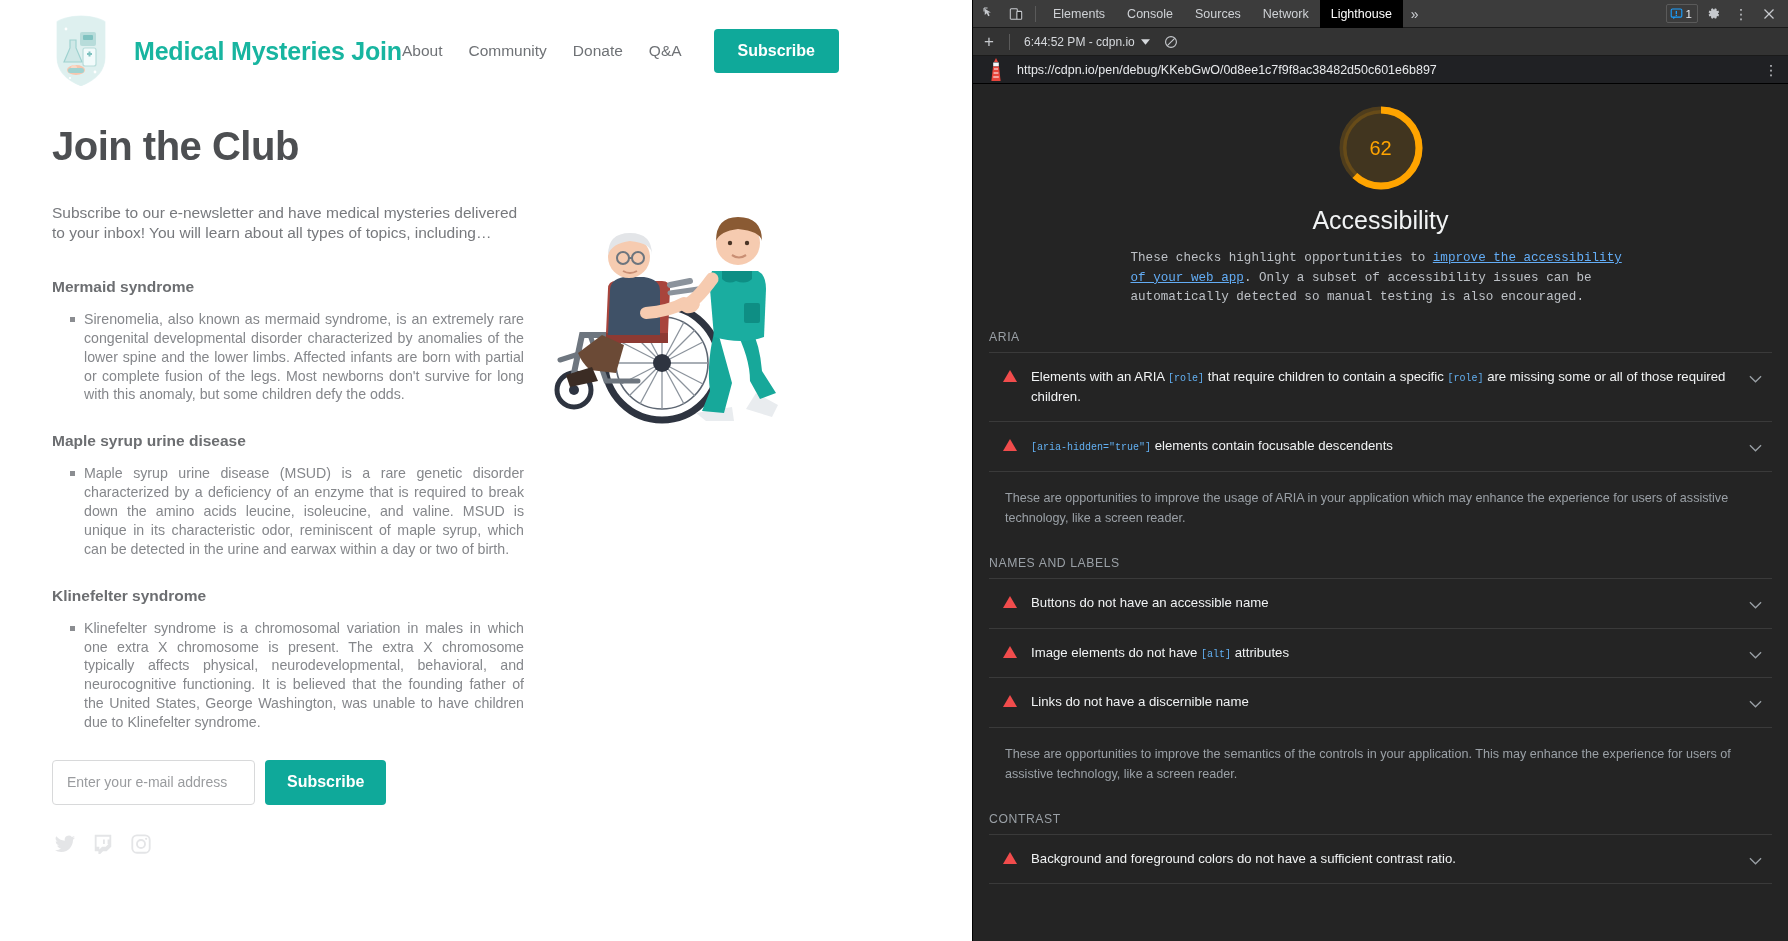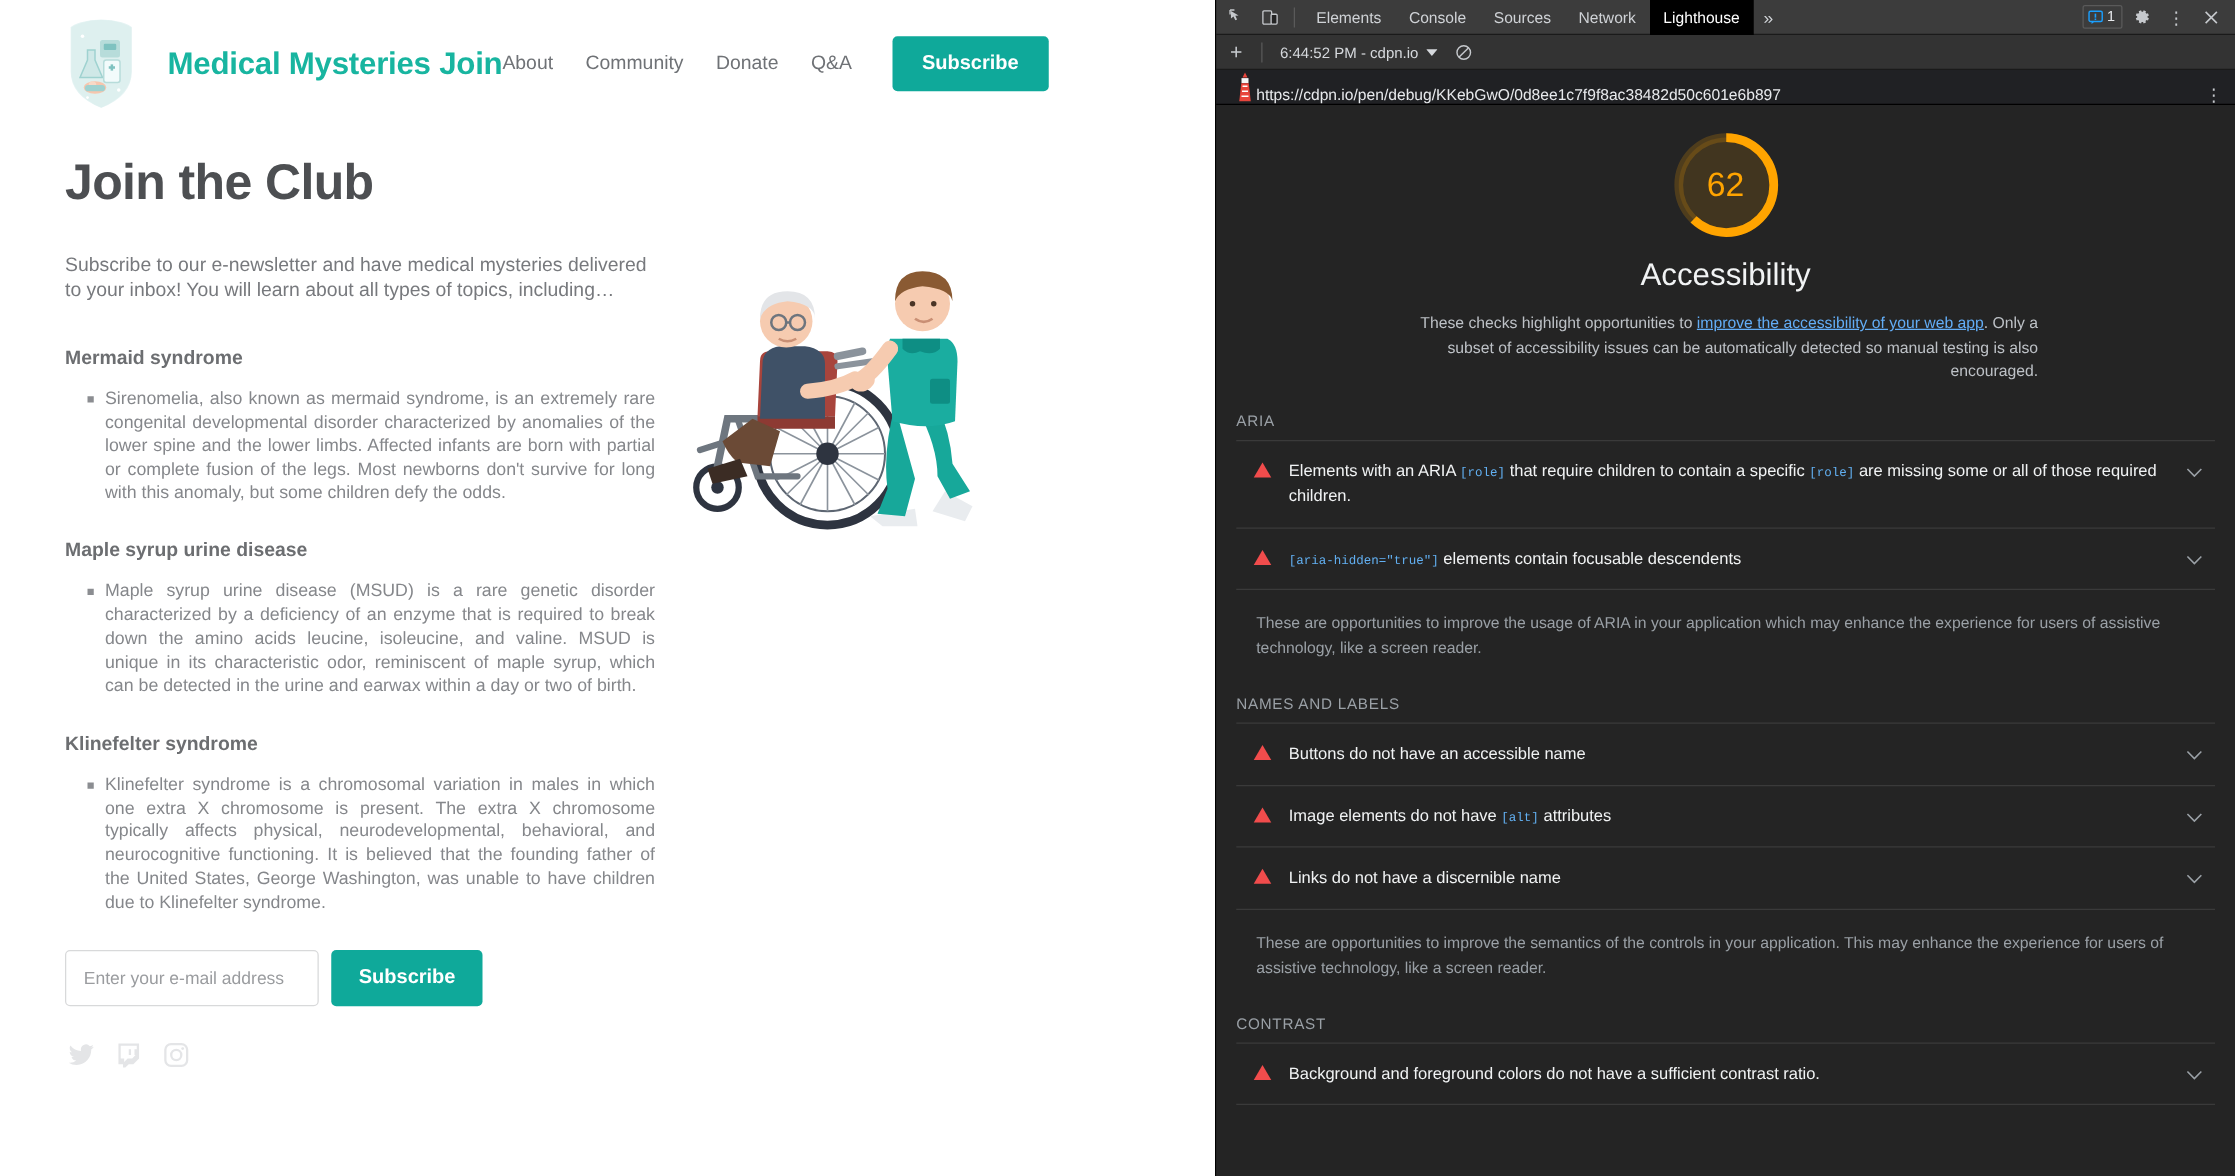--- a/index.html
+++ b/index.html
@@ -228,23 +228,24 @@
   .run-select {
     display: flex; align-items: center; gap: 6px;
     font-size: 12px; color: #d6d9dd;
     padding: 0 8px; cursor: pointer;
   }
   .clear-btn { padding: 0 6px; cursor: pointer; color:#c6c9cd; display:flex; align-items:center;}
 
   .dt-urlbar {
     height: 28px;
     background: #202124;
-    display: flex; align-items: flex-end;
+    display: flex; align-items: center;
     padding: 0 10px 0 14px;
     flex: 0 0 auto;
+    gap: 12px;
     border-bottom: 1px solid #000;
   }
   .dt-url {
     font-size: 12.5px; color: #e8eaed;
     white-space: nowrap; overflow: hidden; text-overflow: ellipsis;
     flex: 1;
   }
   .kebab { color: #c6c9cd; cursor:pointer; font-size: 14px; line-height: 1; letter-spacing:0; }
 
   .dt-report {
@@ -254,34 +255,35 @@
     padding: 0;
   }
   .gauge-wrap {
     display: flex; flex-direction: column; align-items: center;
     padding-top: 18px;
   }
   .gauge { position: relative; width: 92px; height: 92px; }
   .gauge-num {
     position: absolute; inset: 0;
     display: flex; align-items: center; justify-content: center;
-    font-size: 27px; color: #ffa400;
+    font-size: 20px; color: #ffa400;
     font-family: "Liberation Sans", sans-serif;
   }
   .cat-title {
     font-size: 25px; color: #f1f3f4;
     margin-top: 12px; font-weight: normal;
   }
   .cat-desc {
     margin: 14px auto 0 auto;
     max-width: 500px;
-    text-align: right;
+    text-align: left;
     font-size: 12.6px;
     line-height: 1.55;
     color: #bdc1c6;
+    font-family: Liberation Mono, monospace;
   }
   .cat-desc a { color: #63adf6; text-decoration: underline; }
 
   .sec-head {
     color: #9aa0a6;
     font-size: 12.2px;
     letter-spacing: 0.6px;
     padding: 22px 16px 8px 16px;
     margin-left: 0;
   }

